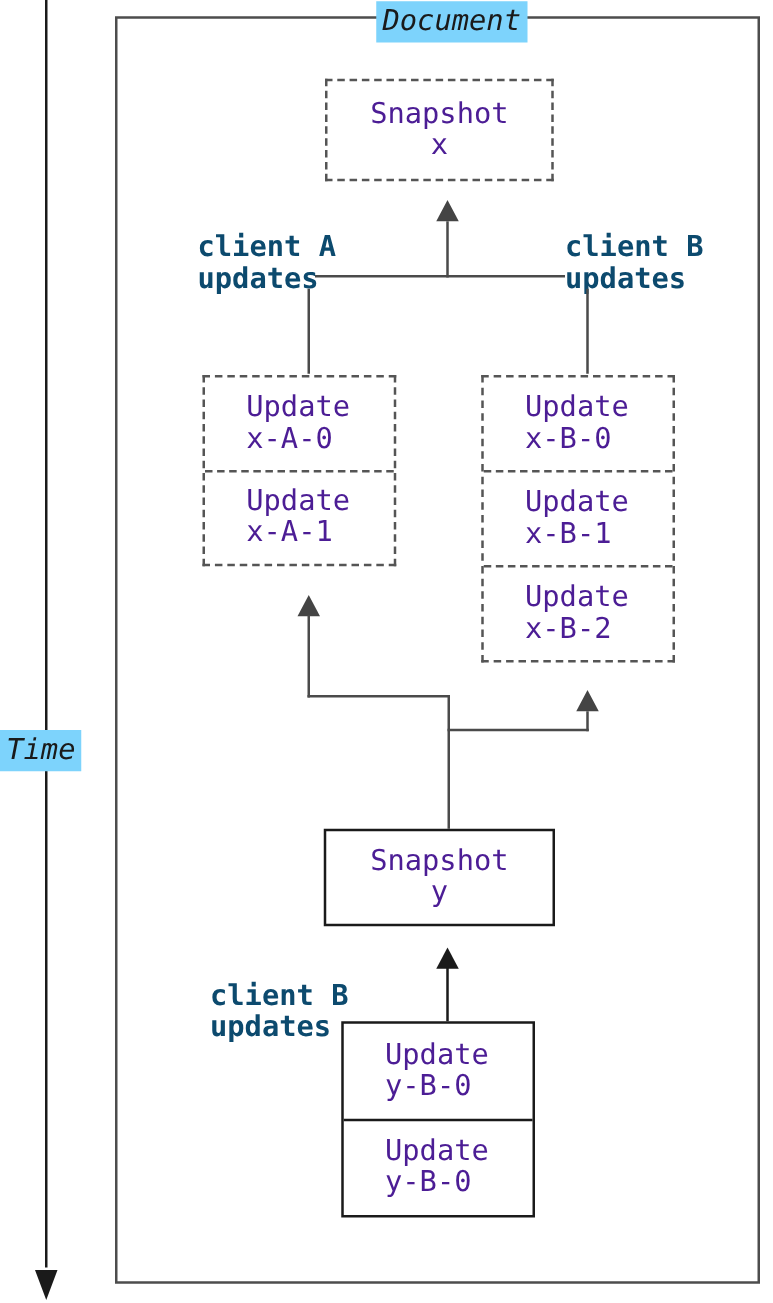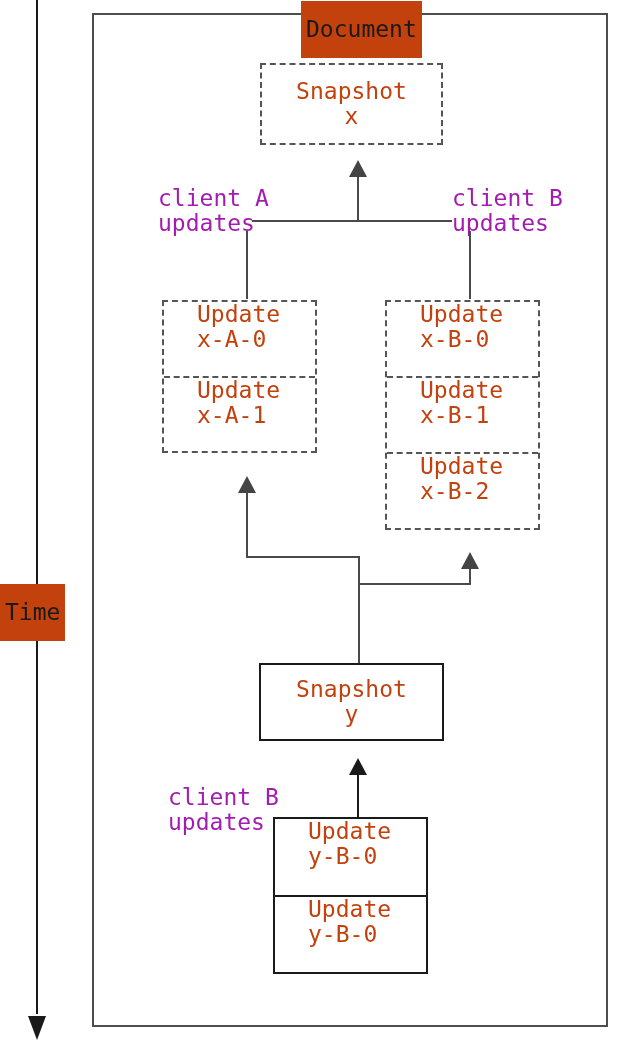--- a/index.html
+++ b/index.html
@@ -6,22 +6,22 @@
   .canvas {
     position:relative; width:618px; height:1042px; background:#ffffff;
     font-family:"DejaVu Sans Mono", "Liberation Mono", monospace;
     overflow:hidden;
   }
   .mono {
     position:absolute;
     font-family:"DejaVu Sans Mono", "Liberation Mono", monospace;
     font-size:23px; line-height:25px; color:#1a1a1a; white-space:pre;
   }
-  .purple { color:#a21caf; }
-  .bg-white { background:#c2410c; padding:16px 5px; }
+  .purple { color:#0c4a6e;font-weight:bold; }
+  .bg-white { background:#7dd3fc; padding:4px 5px;font-style:italic; }
   .line { position:absolute; background:#4a4a4a; }
   .line.black { background:#1a1a1a; }
   .arrow-up {
     position:absolute; width:0; height:0;
     border-left:9px solid transparent; border-right:9px solid transparent;
     border-bottom:17px solid #444444;
   }
   .arrow-up.black { border-bottom-color:#1a1a1a; }
   .arrow-down {
     position:absolute; width:0; height:0;
@@ -41,28 +41,28 @@
   .box-solid {
     position:absolute; box-sizing:border-box;
     border:2.5px solid #1a1a1a;
     display:flex; flex-direction:column; align-items:center; justify-content:center;
     text-align:center;
   }
   .stack { position:absolute; box-sizing:border-box; display:flex; flex-direction:column; }
   .stack.dashed { border:2.5px dashed #555555; }
   .stack.solid  { border:2.5px solid #1a1a1a; }
   .stack .cell {
-    flex:1 1 0; display:flex; flex-direction:column; 
+    flex:1 1 0; display:flex; flex-direction:column; justify-content:center;
     align-items:flex-start; padding-left:33px; box-sizing:border-box;
   }
   .stack.dashed .cell + .cell { border-top:2.5px dashed #555555; }
   .stack.solid  .cell + .cell { border-top:2.5px solid #1a1a1a; }
   .cell-text, .box-text {
     font-family:"DejaVu Sans Mono", "Liberation Mono", monospace;
-    font-size:23px; line-height:25px; color:#c2410c; white-space:pre;
+    font-size:23px; line-height:25px; color:#4c1d95; white-space:pre;
   }
 </style>
 </head>
 <body>
 
 <div class="canvas">
 
   <div class="line black" style="left:36px; top:0; width:2px; height:1014px;"></div>
   <div class="arrow-down" style="left:28px; top:1016px;"></div>
   <div class="mono bg-white" style="left:0px; top:584px;">Time</div>

